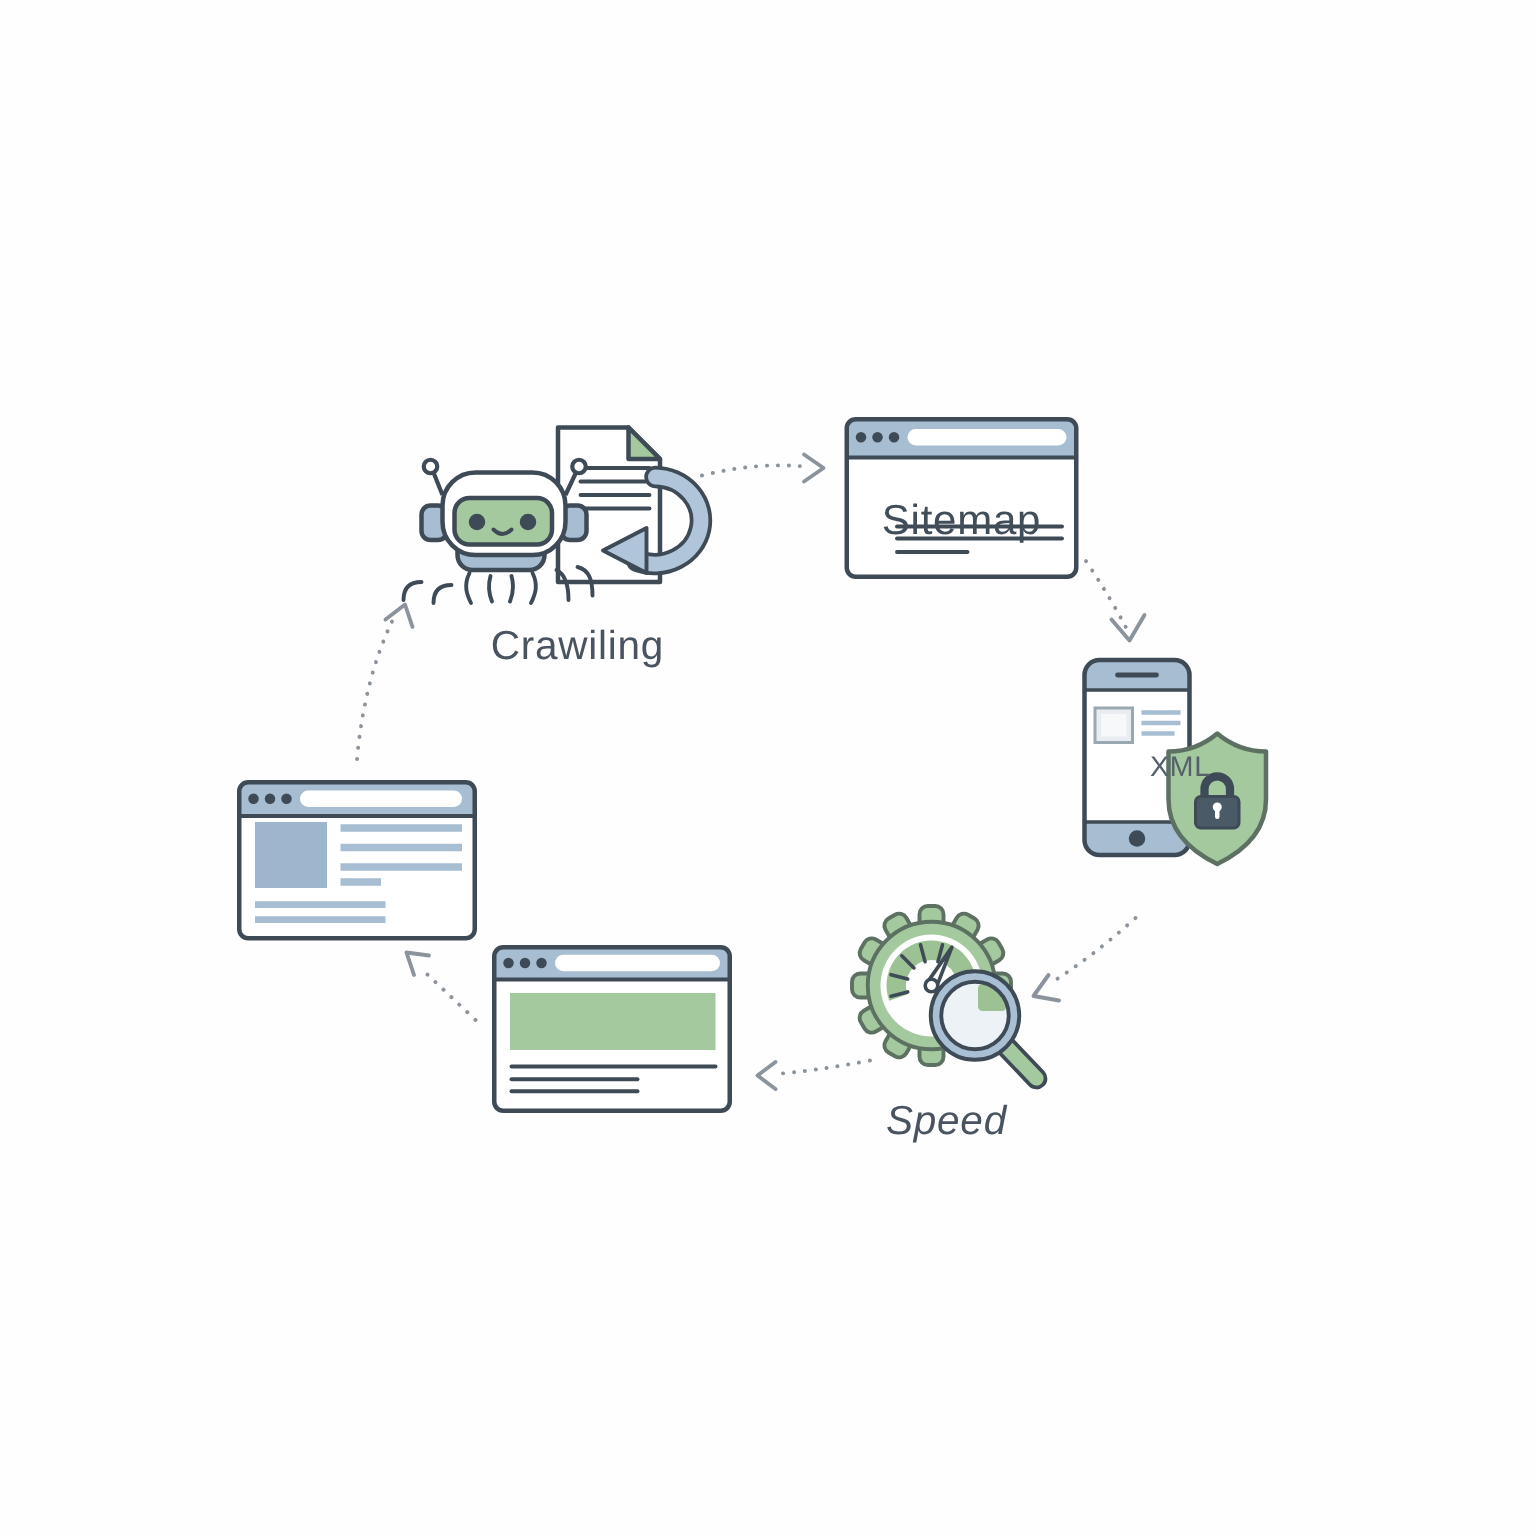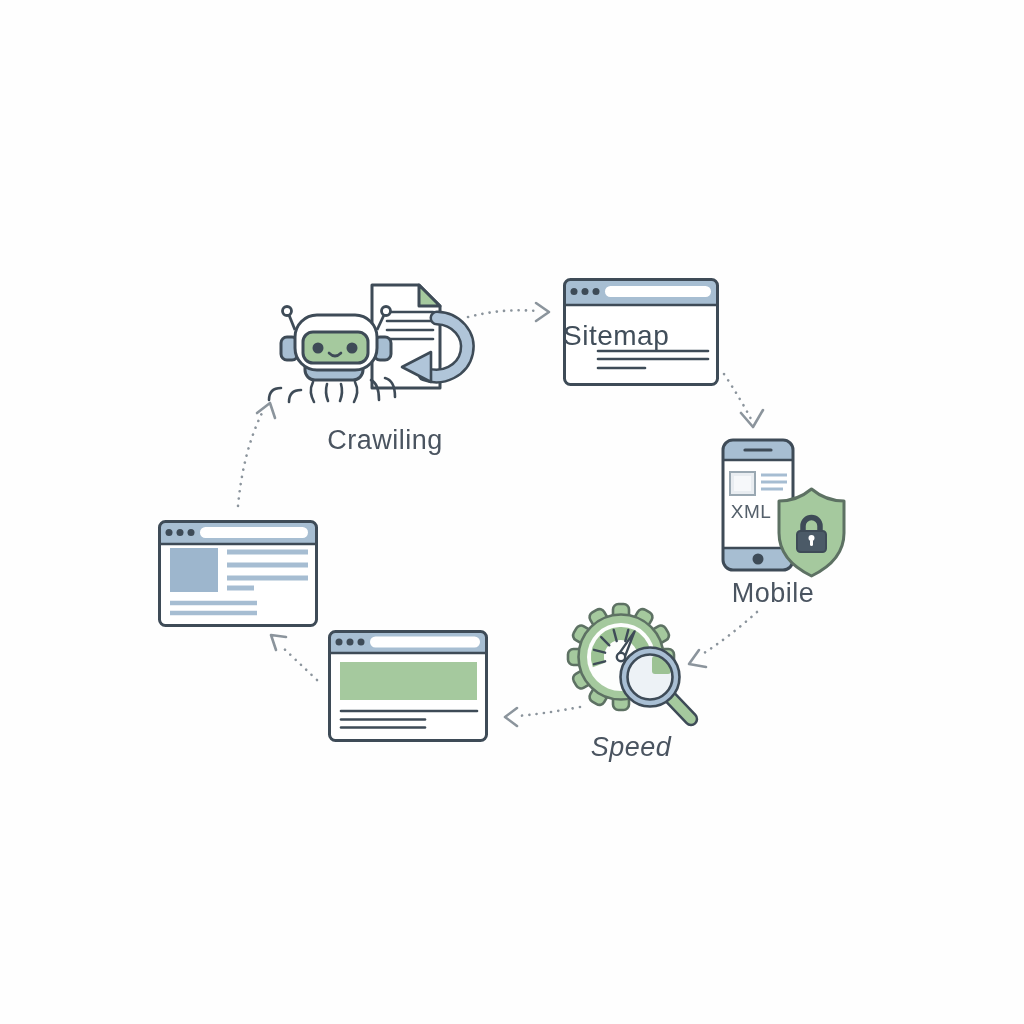--- a/index.html
+++ b/index.html
@@ -9,21 +9,21 @@
   }
   .abs{position:absolute;}
   .node-label{
     position:absolute;text-align:center;color:#4a5460;font-size:27px;
     letter-spacing:0.5px;line-height:1.1;
   }
   .screen-text{
     position:absolute;text-align:center;color:#55606b;font-size:19px;letter-spacing:0.5px;
   }
   .sitemap-text{
-    position:absolute;color:#414e5a;font-size:28px;letter-spacing:0.5px;
+    position:absolute;text-align:center;color:#414e5a;font-size:28px;letter-spacing:0.5px;margin-top:11px;
   }
   svg{display:block;overflow:visible;}
 </style>
 </head>
 <body>
 
 <div class="canvas">
 
   <svg class="abs" style="left:0;top:0;" width="1024" height="1024" viewBox="0 0 1024 1024">
     <g stroke="#8b949c" stroke-width="2.6" fill="none" stroke-linecap="round" stroke-linejoin="round">
@@ -100,21 +100,21 @@
       <circle cx="121" cy="33" r="4.5" fill="#ffffff"></circle>
     </g>
 
     <rect x="30" y="37" width="82" height="55" rx="22" fill="#ffffff" stroke="#3e4b57" stroke-width="3"></rect>
 
     <rect x="38" y="54" width="65" height="31" rx="10" fill="#a5c99e" stroke="#3e4b57" stroke-width="3"></rect>
     <circle cx="53" cy="70" r="5.5" fill="#3e4b57"></circle>
     <circle cx="87" cy="70" r="5.5" fill="#3e4b57"></circle>
     <path d="M 64 75 Q 70 81 76 75" fill="none" stroke="#3e4b57" stroke-width="2.6" stroke-linecap="round"></path>
   </svg>
-  <div class="node-label" style="left:300px;top:416px;width:170px;margin-top:10px;">Crawiling</div>
+  <div class="node-label" style="left:300px;top:416px;width:170px;">Crawiling</div>
 
   <svg class="abs" style="left:563px;top:278px;" width="156" height="108" viewBox="0 0 156 108">
     <defs>
         <clipPath id="clipWin1">
           <rect x="1.5" y="1.5" width="153" height="105" rx="6"></rect>
         </clipPath>
       </defs>
     <rect x="1.5" y="1.5" width="153" height="105" rx="6" fill="#ffffff"></rect>
     <g clip-path="url(#clipWin1)">
       <rect x="0" y="0" width="156" height="27" fill="#a7bed2"></rect>
@@ -158,22 +158,21 @@
     </g>
 
     <g>
       <path d="M 98.5 59 C 108 67 120 71 131 71 V 103 C 131 124 117 137 98.5 146 C 80 137 66 124 66 103 V 71 C 77 71 89 67 98.5 59 Z" fill="#a5c99e" stroke="#5d7163" stroke-width="3" stroke-linejoin="round"></path>
       <path d="M 90 102 v -6 a 8.5 8.5 0 0 1 17 0 v 6" fill="none" stroke="#3e4b57" stroke-width="5.5"></path>
       <rect x="84" y="101" width="29" height="21" rx="3.5" fill="#4b5a67" stroke="#3e4b57" stroke-width="2"></rect>
       <circle cx="98.5" cy="108" r="3" fill="#ffffff"></circle>
       <rect x="97" y="109.5" width="3" height="6.5" rx="1.5" fill="#ffffff"></rect>
     </g>
   </svg>
-  <div class="screen-text" style="left:721px;top:501px;width:60px;">XML</div>
-  <div class="node-label" style="left:688px;top:579px;width:170px;">Mobile</div>
+  <div class="screen-text" style="left:721px;top:501px;width:60px;padding-left:36px;">XML</div>
 
   <svg class="abs" style="left:558px;top:595px;" width="150" height="145" viewBox="0 0 150 145">
     <defs>
         <clipPath id="clipLens">
           <circle cx="92" cy="82" r="22.5"></circle>
         </clipPath>
       </defs>
 
     <g fill="#a5c99e" stroke="#5d7163" stroke-width="2.6">
       <rect x="55" y="9" width="16" height="16" rx="5.5" transform="rotate(0,63,62)"></rect>

